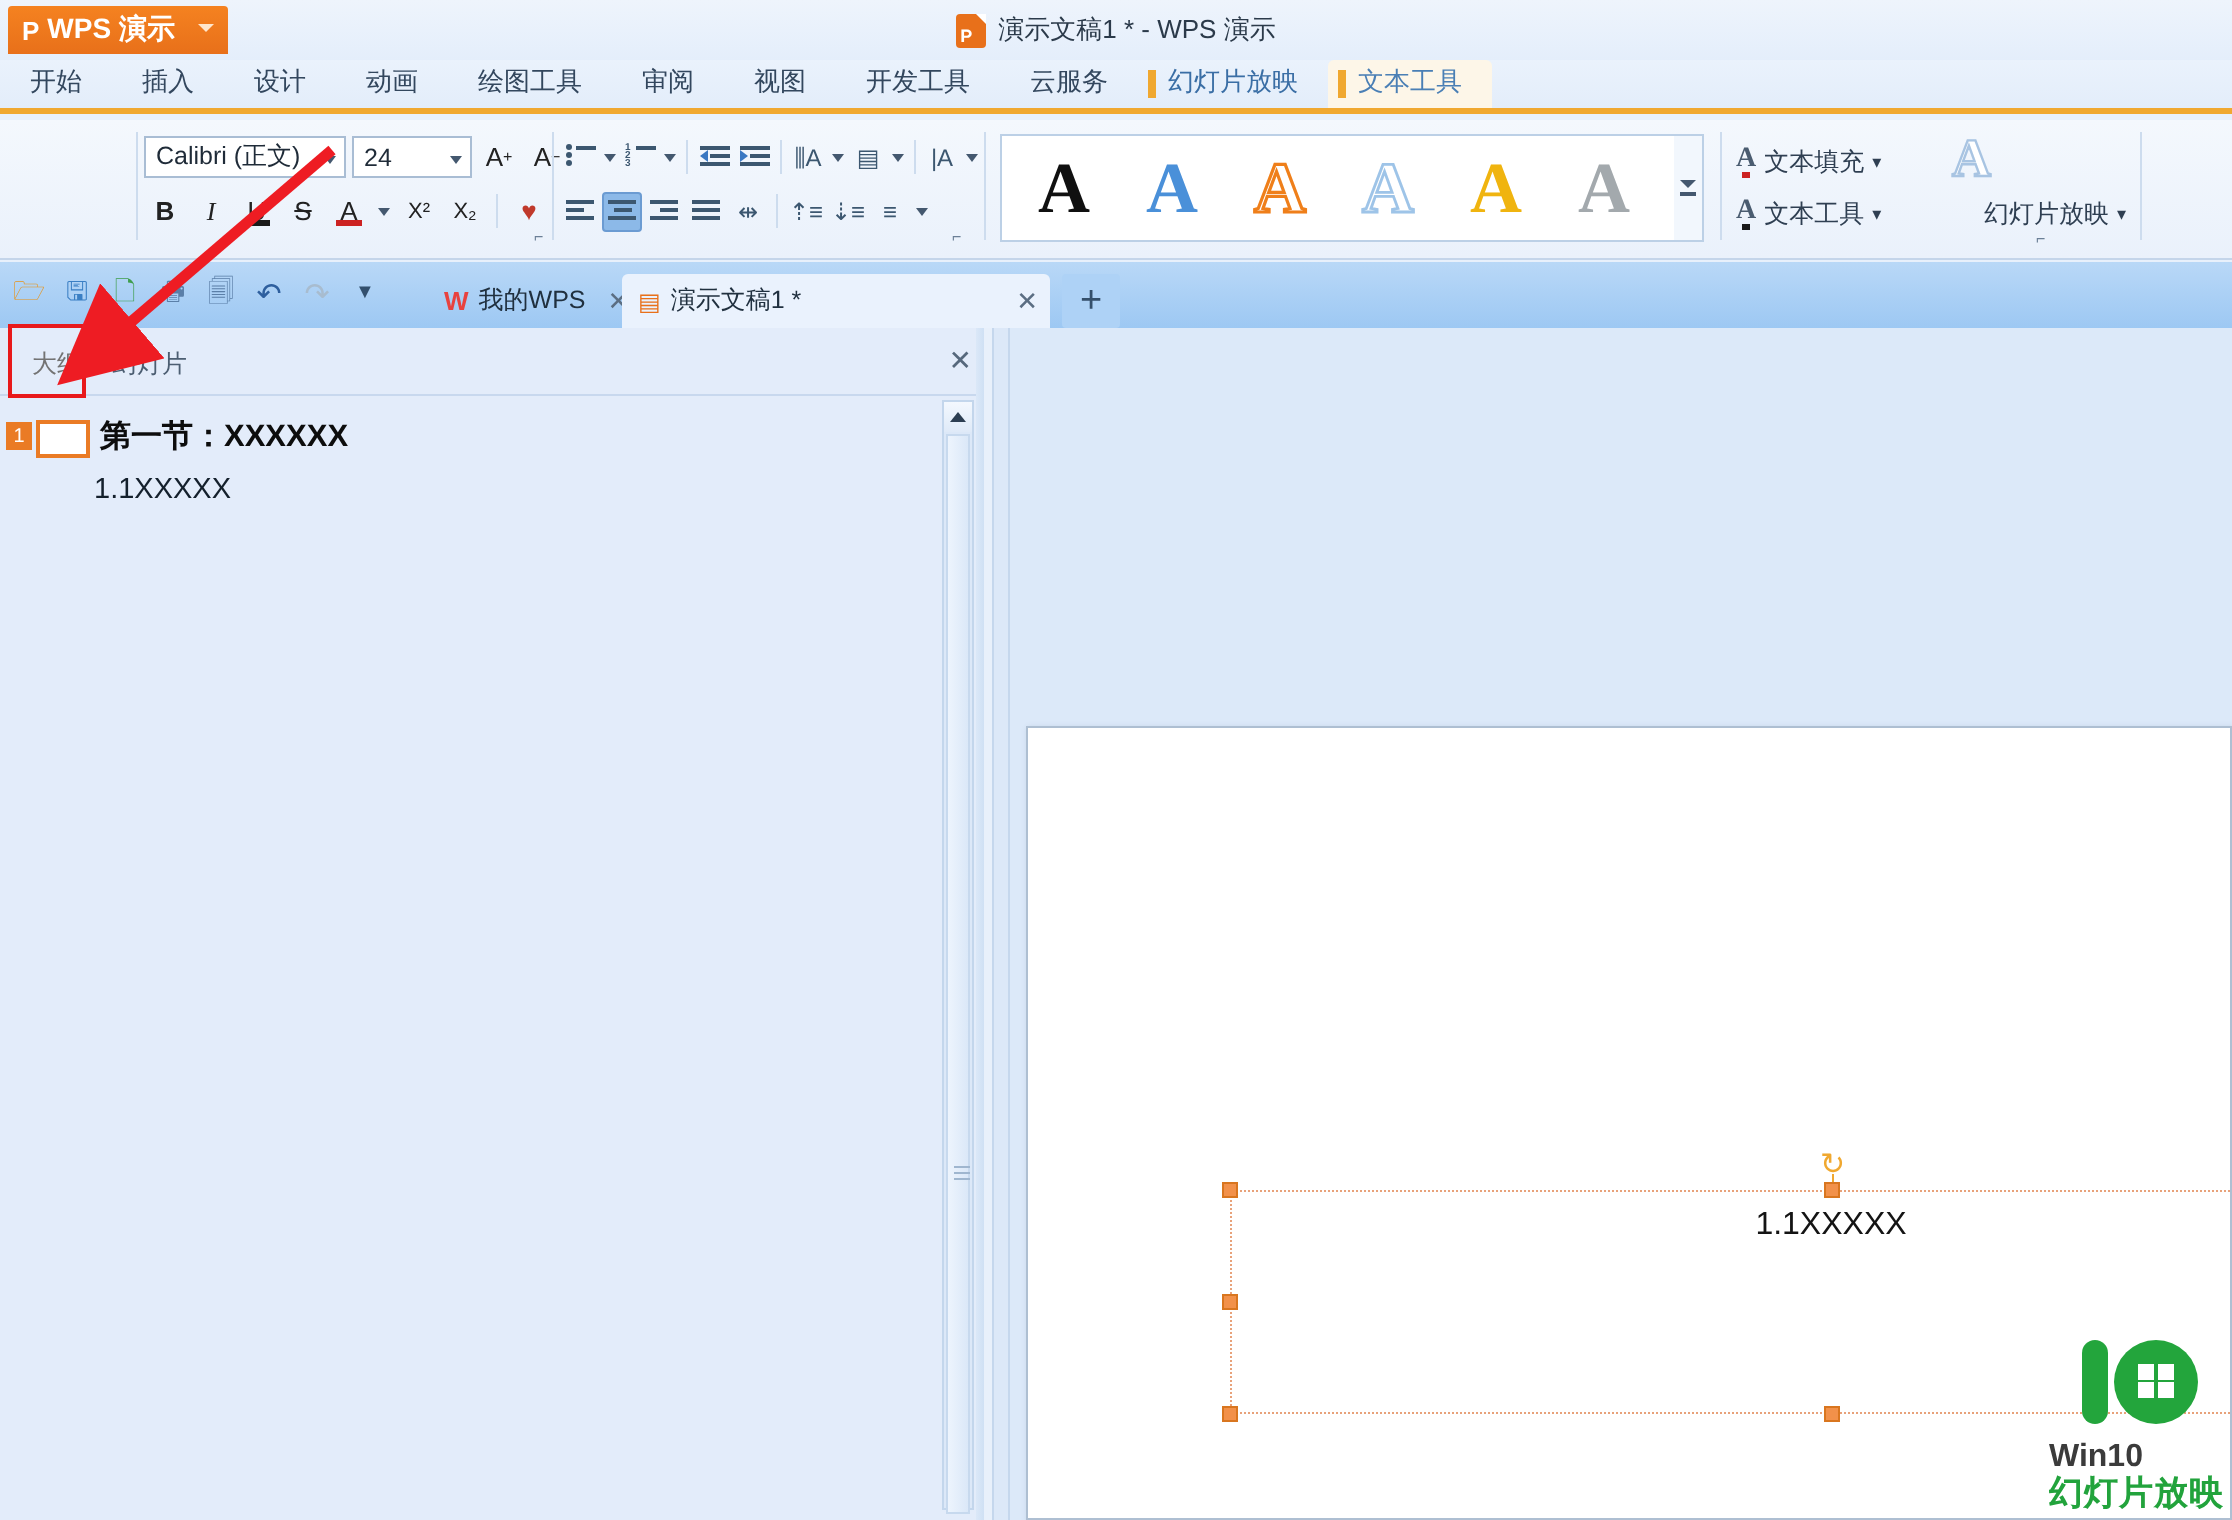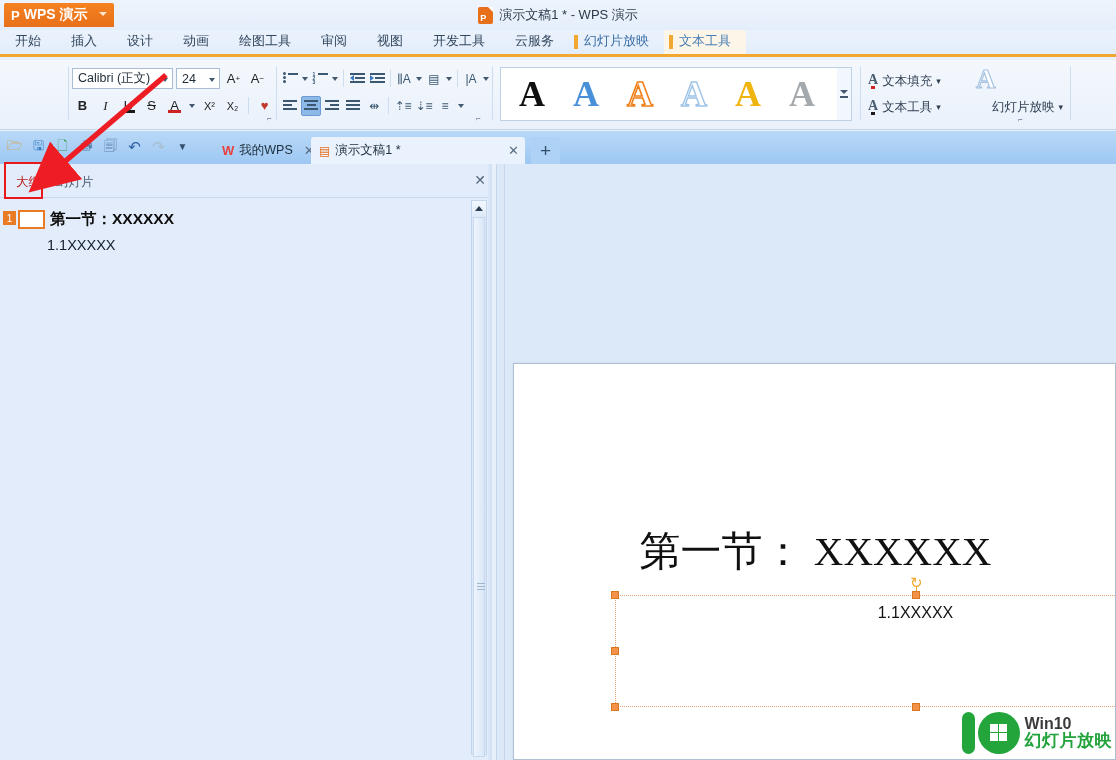--- a/index.html
+++ b/index.html
@@ -239,21 +239,21 @@
     background: #e3ecfa;
   }
   .outline-header {
     position: absolute; left: 0; top: 0; width: 492px; height: 34px;
     border-bottom: 1px solid #c8d8ee;
   }
   .ol-tab {
     position: absolute; top: 7px; font-size: 12.5px; color: #4c5e72;
     padding: 3px 8px; cursor: default;
   }
-  .ol-tab.active { color: #b91c1c; }
+  .ol-tab.active { color: #737373; }
   .ol-close {
     position: absolute; right: 6px; top: 8px; font-size: 14px;
     color: #56687c; cursor: default;
   }
   .red-box {
     position: absolute; left: 4px; top: 162px; width: 39px; height: 37px;
     border: 2px solid #e8191b; pointer-events: none; z-index: 40;
   }
   .ol-body { position: absolute; left: 0; top: 35px; width: 470px; height: 561px; }
   .ol-slide-row { position: absolute; left: 3px; top: 10px; display: flex; align-items: flex-start; }
@@ -334,21 +334,21 @@
     color: #f0a830; font-size: 15px; line-height: 14px;
   }
   .rot-stem {
     position: absolute; left: 300px; top: -9px; width: 1px; height: 10px;
     background: #f0a830;
   }
 
   
   .watermark {
     position: absolute; right: 4px; bottom: 4px; display: flex;
-    align-items: center; gap: 7px;
+    align-items: center; gap: 7px; flex-direction: column;
   }
   .wm-logo { position: relative; width: 58px; height: 46px; }
   .wm-bar {
     position: absolute; left: 2px; top: 2px; width: 13px; height: 42px;
     background: #23a53c; border-radius: 7px;
   }
   .wm-circle {
     position: absolute; left: 18px; top: 2px; width: 42px; height: 42px;
     background: #23a53c; border-radius: 50%;
   }
@@ -423,21 +423,21 @@
 
   <div class="ribbon">
 
     <div class="grp-sep" style="left:68px"></div>
 
     <div class="grp font-grp">
       <div class="row1">
         <span class="combo" style="width:101px">
           <span class="cv">Calibri (正文)</span>
         </span>
-        <span class="combo" style="width:44px">
+        <span class="combo" style="width:60px">
           <span class="cv">24</span>
         </span>
         <span class="fbtn">A<sup style="font-size:8px">+</sup></span>
         <span class="fbtn">A<sup style="font-size:8px">−</sup></span>
       </div>
       <div class="row2">
         <span class="fbtn" style="font-weight:bold">
             <span>B</span>
           </span>
         <span class="fbtn" style="font-style:italic;font-family:'Liberation Serif',serif">
@@ -685,23 +685,20 @@
       </div>
     </div>
   </div>
 
   <div class="pane-divider"></div>
   <div class="pane-divider2"></div>
 
   <div class="slide-area">
     <div class="slide-canvas">
 
-      <div class="slide-title">
-        <span>第一节： XXXXXX</span>
-      </div>
 
       <div class="sel-box">
         <div class="sub-text">
           <span>1.1XXXXX</span>
         </div>
         <span class="rot-handle">↻</span>
         <span class="rot-stem"></span>
         <span class="handle" style="left:-5px;top:-5px"></span>
         <span class="handle" style="left:296px;top:-5px"></span>
         <span class="handle" style="left:-5px;top:51px"></span>

